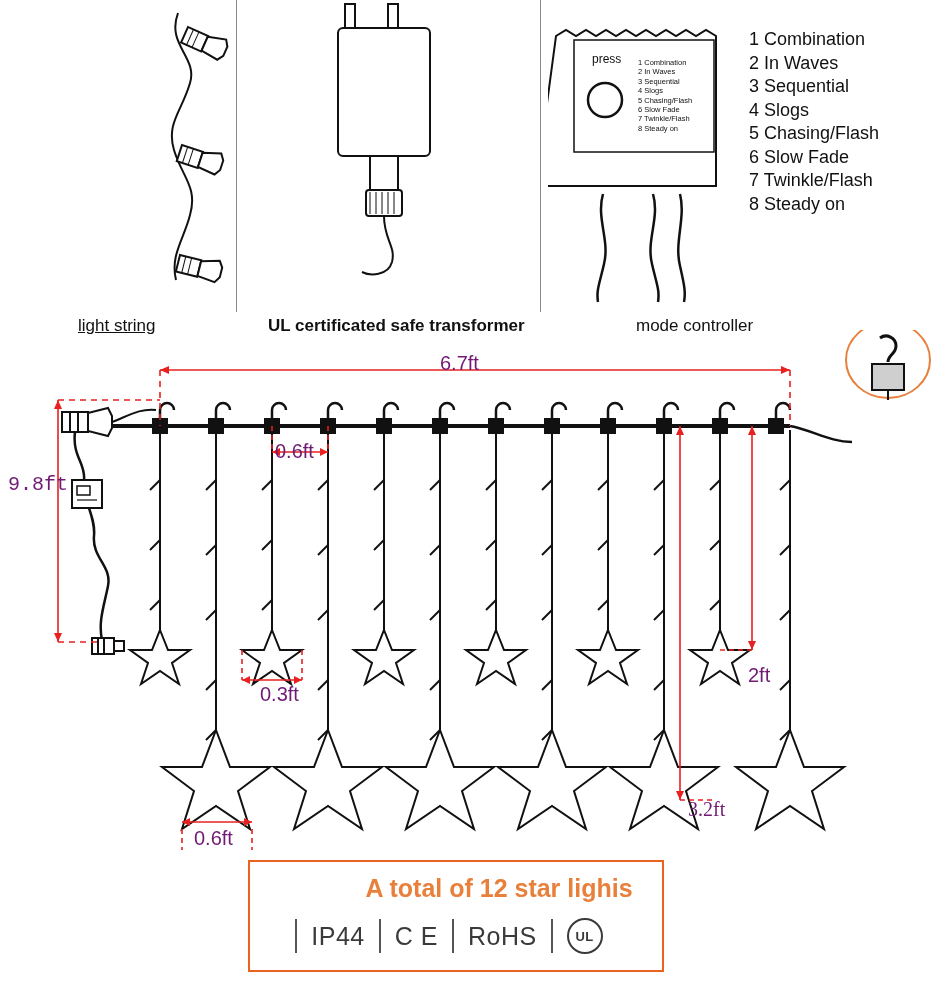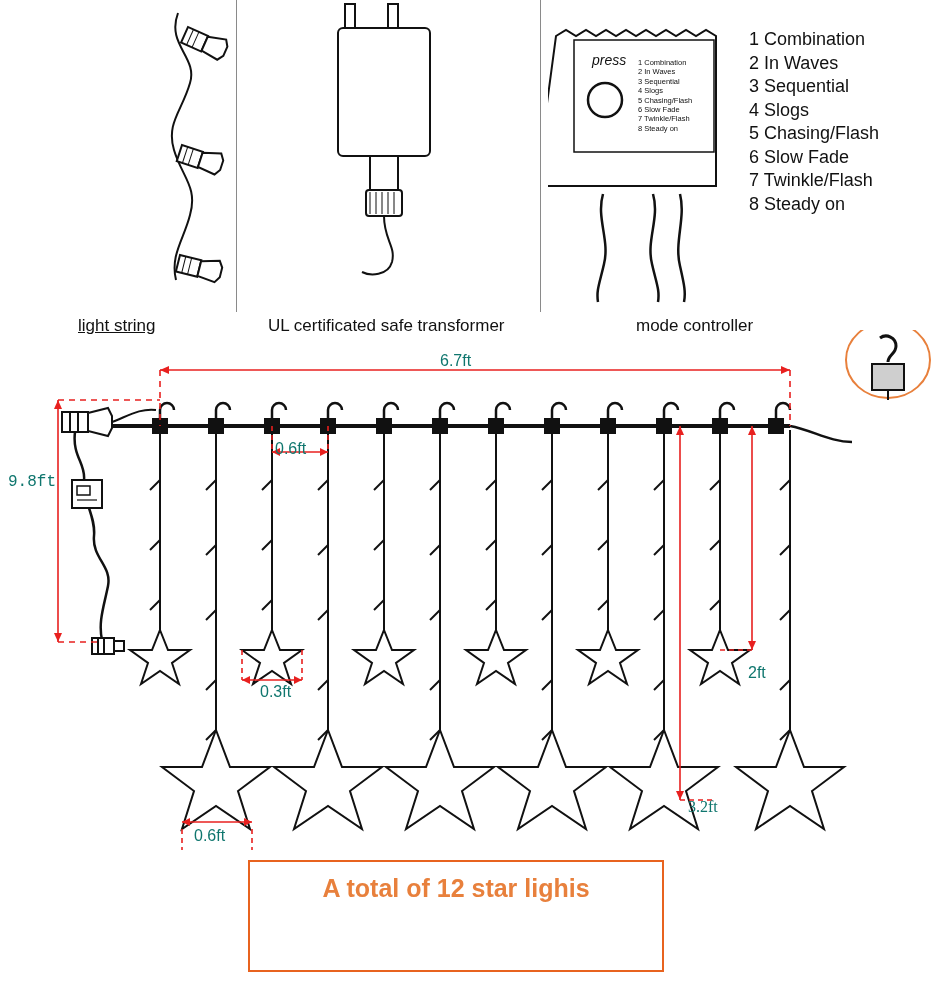--- a/index.html
+++ b/index.html
@@ -7,26 +7,26 @@
     width:933px;height:986px;position:relative;overflow:hidden;
     font-family:"Liberation Sans", sans-serif;
     color:#1a1a1a;
   }
   .abs{position:absolute;}
   
   .top-sep{position:absolute;top:0;width:1px;background:#8a8a8a;}
   .cap{position:absolute;font-size:17px;color:#111;white-space:nowrap;}
   .modelist{position:absolute;font-size:18px;color:#111;line-height:23.5px;white-space:nowrap;}
   .modelist div{height:23.5px;}
-  .press-label{position:absolute;font-size:14px;color:#111;font-style:italic;}
+  .press-label{position:absolute;font-size:12px;color:#111;}
   .mini-list{position:absolute;font-size:7.5px;line-height:9.4px;color:#111;white-space:nowrap;}
-  .dimlabel{position:absolute;font-size:16px;color:#0f766e;white-space:nowrap;}
+  .dimlabel{position:absolute;font-size:20px;color:#701a75;white-space:nowrap;}
   
   .cert-panel{position:absolute;border:2px solid #e8631f;background:#fff;}
-  .cert-title{position:absolute;width:100%;text-align:center;color:#e8803c;font-weight:bold;font-size:25px;}
+  .cert-title{position:absolute;width:100%;text-align:center;color:#e8803c;font-weight:bold;font-size:25px;padding-left:43px;}
   .cert-row{position:absolute;display:flex;align-items:center;justify-content:center;width:100%;}
   .cert-item{display:flex;align-items:center;font-size:25px;color:#3a3a3a;padding:0 14px;letter-spacing:0.5px;}
   .cert-div{width:2px;height:34px;background:#555;}
   .ul-badge{width:32px;height:32px;border:2px solid #3a3a3a;border-radius:50%;display:flex;align-items:center;justify-content:center;font-size:13px;font-weight:bold;}
 </style>
 </head>
 <body>
 
 <div class="top-sep" style="left:236px;top:0;height:312px;"></div>
 <div class="top-sep" style="left:540px;top:0;height:312px;"></div>
@@ -96,21 +96,21 @@
   <div>2 In Waves</div>
   <div>3 Sequential</div>
   <div>4 Slogs</div>
   <div>5 Chasing/Flash</div>
   <div>6 Slow Fade</div>
   <div>7 Twinkle/Flash</div>
   <div>8 Steady on</div>
 </div>
 
 <div class="cap" style="left:78px;top:316px;text-decoration:underline;">light string</div>
-<div class="cap" style="left:268px;top:316px;">UL certificated safe transformer</div>
+<div class="cap" style="left:268px;top:316px;font-weight:bold;">UL certificated safe transformer</div>
 <div class="cap" style="left:636px;top:316px;">mode controller</div>
 
 <svg class="abs" style="left:0px;top:330px;" width="933" height="520" viewBox="0 0 933 520">
 
   <line x1="88" y1="96" x2="790" y2="96" stroke="#111" stroke-width="4"></line>
 
   <g stroke="#111" stroke-width="2.5" fill="none">
     <path d="M160 96 v-16 a7 7 0 0 1 14 0"></path>
     <path d="M216 96 v-16 a7 7 0 0 1 14 0"></path>
     <path d="M272 96 v-16 a7 7 0 0 1 14 0"></path>
@@ -298,13 +298,25 @@
 <div class="dimlabel" style="left:440px;top:352px;">6.7ft</div>
 <div class="dimlabel" style="left:275px;top:440px;">0.6ft</div>
 <div class="dimlabel" style="left:8px;top:473px;font-family:Liberation Mono, monospace;">9.8ft</div>
 <div class="dimlabel" style="left:260px;top:683px;">0.3ft</div>
 <div class="dimlabel" style="left:194px;top:827px;">0.6ft</div>
 <div class="dimlabel" style="left:748px;top:664px;text-align:center;">2ft</div>
 <div class="dimlabel" style="left:688px;top:798px;font-family:Liberation Serif, serif;">3.2ft</div>
 
 <div class="cert-panel" style="left:248px;top:860px;width:412px;height:108px;">
   <div class="cert-title" style="top:12px;">A total of 12 star lighis</div>
+  <div class="cert-row" style="top:56px;">
+    <div class="cert-div"></div>
+    <div class="cert-item">IP44</div>
+    <div class="cert-div"></div>
+    <div class="cert-item">C E</div>
+    <div class="cert-div"></div>
+    <div class="cert-item">RoHS</div>
+    <div class="cert-div"></div>
+    <div class="cert-item">
+      <span class="ul-badge">UL</span>
+    </div>
+  </div>
 </div>
 
 </body></html>

